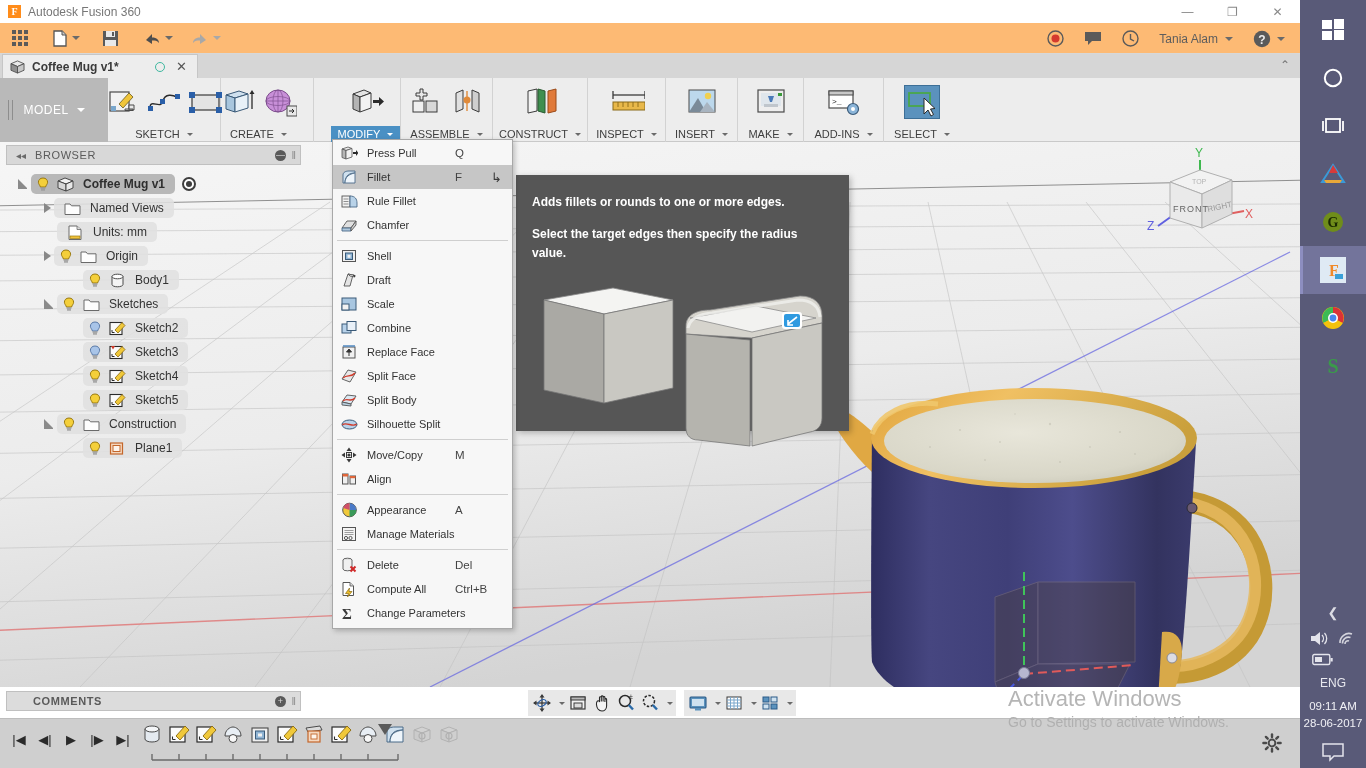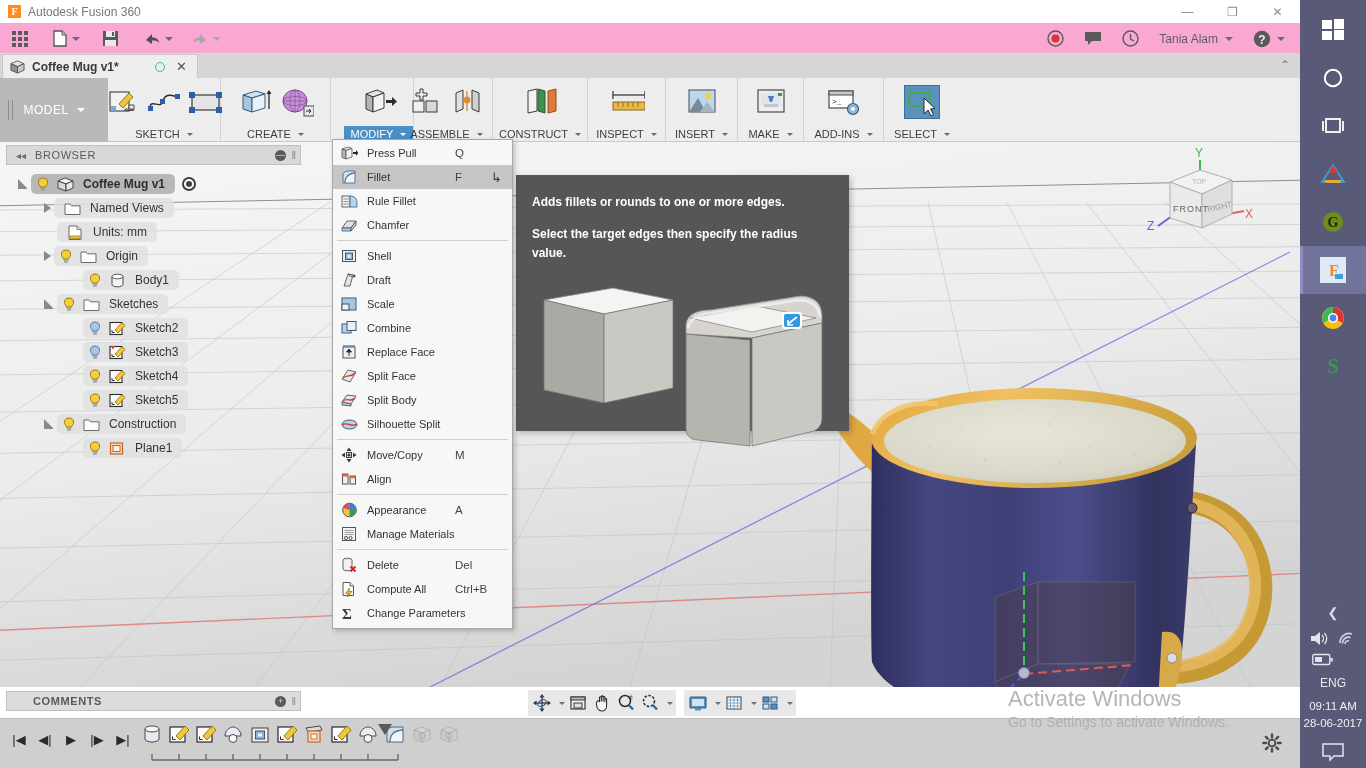--- a/index.html
+++ b/index.html
@@ -23,22 +23,22 @@
     font-family: "Liberation Serif", serif;
   }
   .titlebar .app-title { font-size: 12px; color: #777; }
   .win-controls { position: absolute; right: 0; top: 0; height: 23px; display: flex; }
   .win-btn { width: 45px; height: 23px; display:flex; align-items:center; justify-content:center;
              color:#888; font-size: 12px; }
 
   
   .qat {
     position: absolute; top: 23px; left: 0; width: 1300px; height: 31px;
-    background: #f9a8d4; border-bottom: 1px solid #d8d8d8;
-    display: flex; align-items: flex-start;
+    background: #fdba74; border-bottom: 1px solid #d8d8d8;
+    display: flex; align-items: center;
   }
   .qat-btn { height: 31px; display: flex; align-items: center; padding: 0 6px; cursor: default; }
   .grid-icon { display: grid; grid-template-columns: repeat(3,4px); grid-template-rows: repeat(3,4px); gap: 2px; }
   .grid-icon i { background: #5a5a5a; display:block; width:4px; height:4px; }
   .caret { width: 0; height: 0; border-left: 4px solid transparent; border-right: 4px solid transparent;
            border-top: 4px solid #6a6a6a; margin-left: 4px; }
   .caret.sm { border-left-width:3px; border-right-width:3px; border-top-width:3px; }
 
   .qat-right { position: absolute; right: 6px; top: 0; height: 31px; display: flex; align-items: center; gap: 2px; }
   .qat-right .item { display: flex; align-items: center; padding: 0 9px; height: 31px; }
@@ -485,21 +485,21 @@
               <rect x="27" y="19" width="6" height="6" fill="#2a5fa8"></rect>
             </svg>
         </div>
       </div>
       <div class="glabel">
         <span>SKETCH</span>
         <span class="caret sm"></span>
       </div>
     </div>
 
-    <div class="rgroup" style="left:221px; width:110px">
+    <div class="rgroup" style="left:204px; width:110px">
       <div class="icons">
         <div class="ricon">
           <svg width="34" height="30" class="svgi">
               <polygon points="5,8 18,4 27,7 14,11" fill="#cfe0ee" stroke="#3a5a78" stroke-width="1"></polygon>
               <polygon points="5,8 14,11 14,25 5,22" fill="#a8c6de" stroke="#3a5a78" stroke-width="1"></polygon>
               <polygon points="14,11 27,7 27,21 14,25" fill="#e8f1f8" stroke="#3a5a78" stroke-width="1"></polygon>
               <line x1="31" y1="22" x2="31" y2="5" stroke="#2a2a2a" stroke-width="1.3"></line>
               <path d="M31 3 l-2.5 4 h5 z" fill="#2a2a2a"></path>
             </svg>
         </div>
@@ -516,21 +516,21 @@
               <path d="M26 24 h5 l-2 -2 m2 2 l-2 2" stroke="#2a2a2a" stroke-width="1" fill="none"></path>
             </svg>
         </div>
       </div>
       <div class="glabel">
         <span>CREATE</span>
         <span class="caret sm"></span>
       </div>
     </div>
 
-    <div class="rgroup active" style="left:344px; width:70px">
+    <div class="rgroup active" style="left:331px; width:70px">
       <div class="icons" style="justify-content:center">
         <div class="ricon">
           <svg width="36" height="30" class="svgi">
               <polygon points="5,7 16,3 23,6 12,10" fill="#e4e4e4" stroke="#3a3a3a" stroke-width="1"></polygon>
               <polygon points="5,7 12,10 12,25 5,22" fill="#b4b4b4" stroke="#3a3a3a" stroke-width="1"></polygon>
               <polygon points="12,10 23,6 23,21 12,25" fill="#f2f2f2" stroke="#3a3a3a" stroke-width="1"></polygon>
               <path d="M25 13 h6 v-3 l5 4.5 l-5 4.5 v-3 h-6 z" fill="#2a2a2a"></path>
             </svg>
         </div>
       </div>

